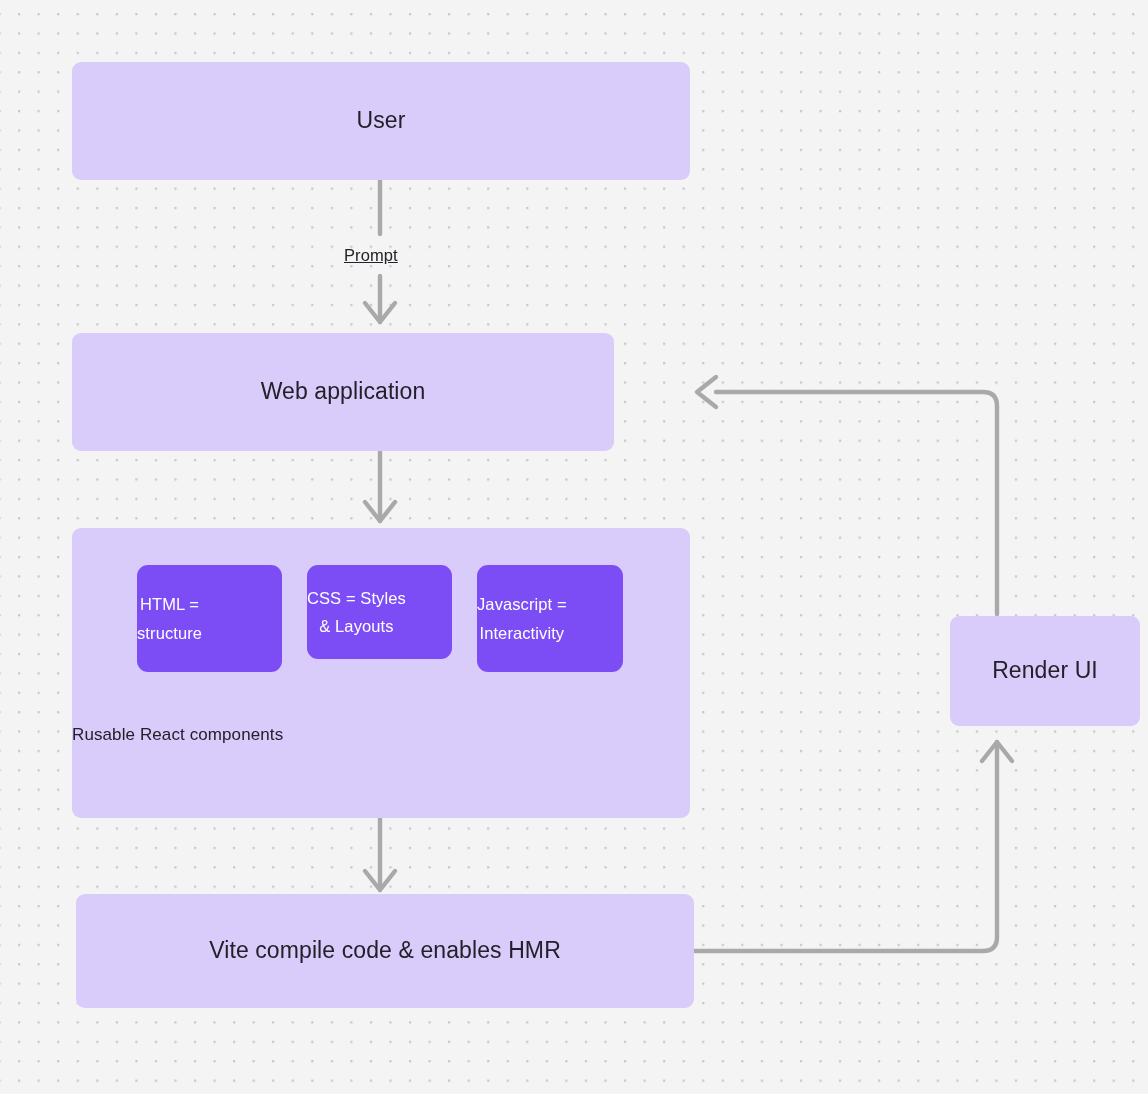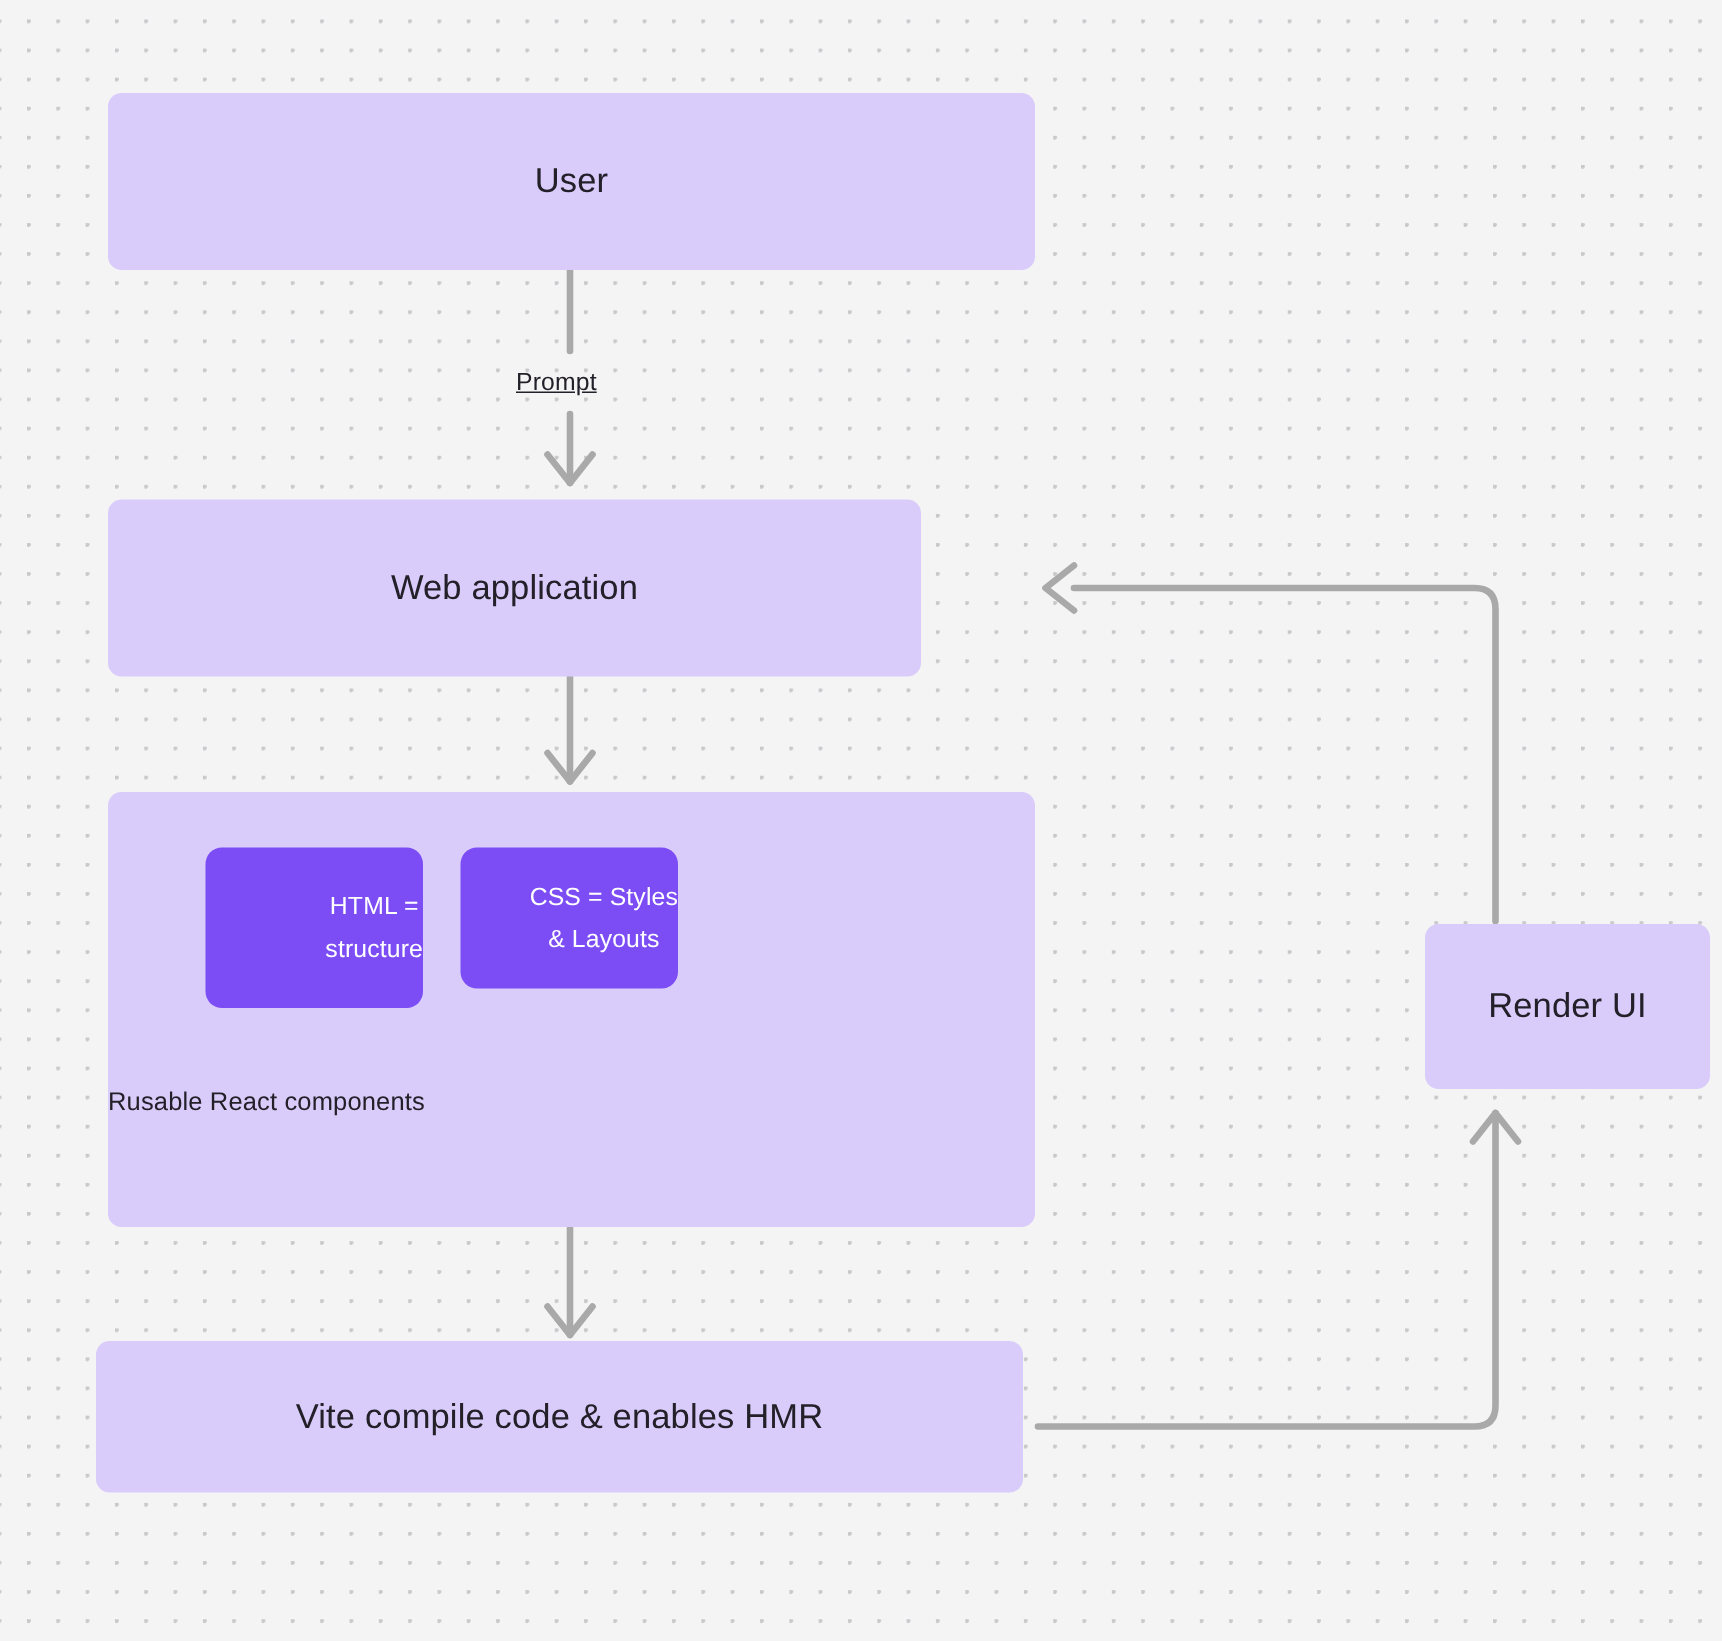--- a/index.html
+++ b/index.html
@@ -57,21 +57,21 @@
     color: #232029;
     letter-spacing: 0.1px;
   }
   .chip {
     position: absolute;
     box-sizing: border-box;
     background: #7C4DF5;
     border-radius: 11px;
     display: flex;
     align-items: center;
-    justify-content: flex-end;
+    justify-content: flex-start;
   }
   .chip-label {
     font-size: 16.5px;
     line-height: 1.72;
     color: #FFFFFF;
     text-align: center;
     letter-spacing: 0.1px;
     white-space: pre-line;
   }
   .edge-label {
@@ -136,25 +136,29 @@
     <div class="chip" style="left:65px; top:37px; width:145px; height:107px;">
       <span class="chip-label">HTML =
 structure</span>
     </div>
 
     <div class="chip" style="left:235px; top:37px; width:145px; height:94px;">
       <span class="chip-label">CSS = Styles
 &amp; Layouts</span>
     </div>
 
+    <div class="chip" style="left:405px; top:37px; width:146px; height:107px;">
+      <span class="chip-label">Javascript =
+Interactivity</span>
+    </div>
 
     <div class="group-title">Rusable React components</div>
   </div>
 
-  <div class="node" style="left:64px; top:894px; width:618px; height:101px;">
+  <div class="node" style="left:76px; top:894px; width:618px; height:114px;">
     <span class="node-label">Vite compile code &amp; enables HMR</span>
   </div>
 
   <div class="node" style="left:950px; top:616px; width:190px; height:110px;">
     <span class="node-label">Render UI</span>
   </div>
 
 </div>
 
 </body></html>

